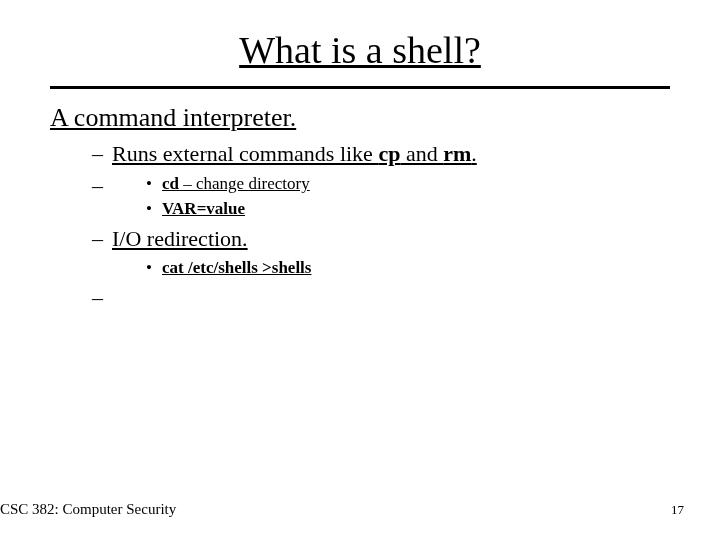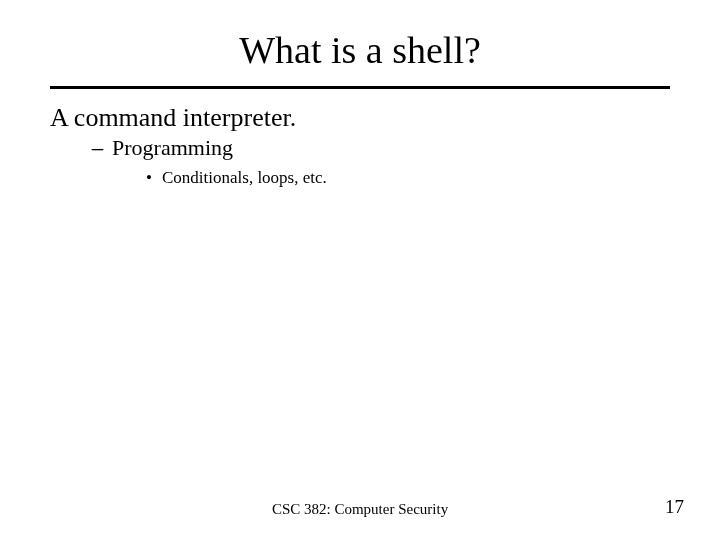--- a/index.html
+++ b/index.html
@@ -10,35 +10,37 @@
     font-family: "Times New Roman", Times, serif;
     color: #000;
     position: relative;
     overflow: hidden;
   }
   .slide {
     width: 100%;
     height: 100%;
     padding: 20px 50px 0 50px;
     position: relative;
+    text-decoration: underline;
   }
   .title {
     font-size: 38px;
     text-align: center;
     font-weight: normal;
     margin-top: 8px;
   }
   .rule {
     border: none;
     border-top: 3px solid #000;
     margin: 14px 0 14px 0;
   }
   .subtitle {
     font-size: 26px;
     font-weight: normal;
+    margin-bottom: 6px;
   }
   ul.level2 {
     list-style: none;
     margin-left: 42px;
   }
   ul.level2 > li {
     font-size: 22px;
     line-height: 1.35;
     position: relative;
     padding-left: 20px;
@@ -64,55 +66,61 @@
     content: "•";
     position: absolute;
     left: 0;
   }
   .bold { font-weight: bold; }
   .footer-center {
     position: absolute;
     bottom: 22px;
     left: 0;
     width: 100%;
-    text-align: center;
     font-size: 15px;
   }
   .footer-right {
     position: absolute;
     bottom: 22px;
     right: 36px;
-    font-size: 19px;
+    font-size: 13px;
   }
 </style>
 </head>
 <body>
 
 <div class="slide">
 
   <h1 class="title">What is a shell?</h1>
   <hr class="rule">
 
   <div class="subtitle">A command interpreter.</div>
 
   <ul class="level2">
 
+    <li>
+      <span>Runs external commands like </span><span class="bold">cp</span><span> and </span><span class="bold">rm</span><span>.</span>
+    </li>
+
+    <li>
+      <ul class="level3">
+        <li><span class="bold">cd</span><span> – change directory</span></li>
+        <li><span class="bold">VAR=value</span></li>
+      </ul>
+    </li>
+
+    <li>
+      <span>I/O redirection.</span>
+      <ul class="level3">
+        <li><span class="bold">cat /etc/shells &gt;shells</span></li>
+      </ul>
+    </li>
 
     <li>
     </li>
 
-
-    <li>
-    </li>
-
-    <li>
-      <span>Programming</span>
-      <ul class="level3">
-        <li><span>Conditionals, loops, etc.</span></li>
-      </ul>
-    </li>
 
   </ul>
 
   <div class="footer-center">CSC 382: Computer Security</div>
   <div class="footer-right">17</div>
 
 </div>
 
 </body></html>

